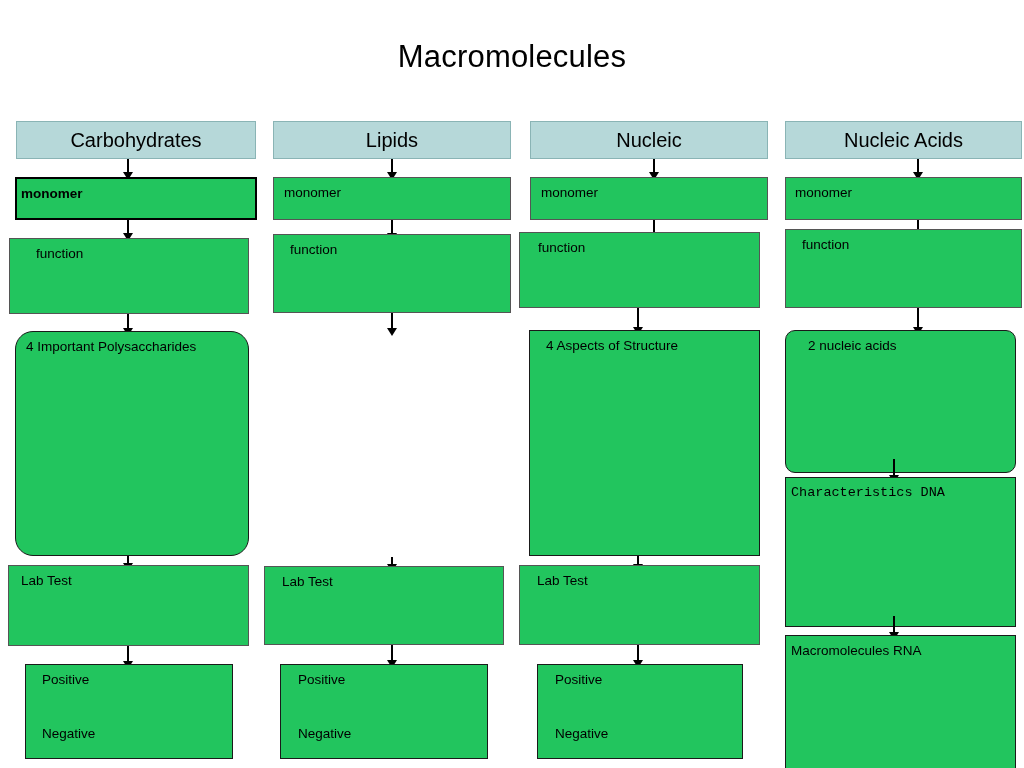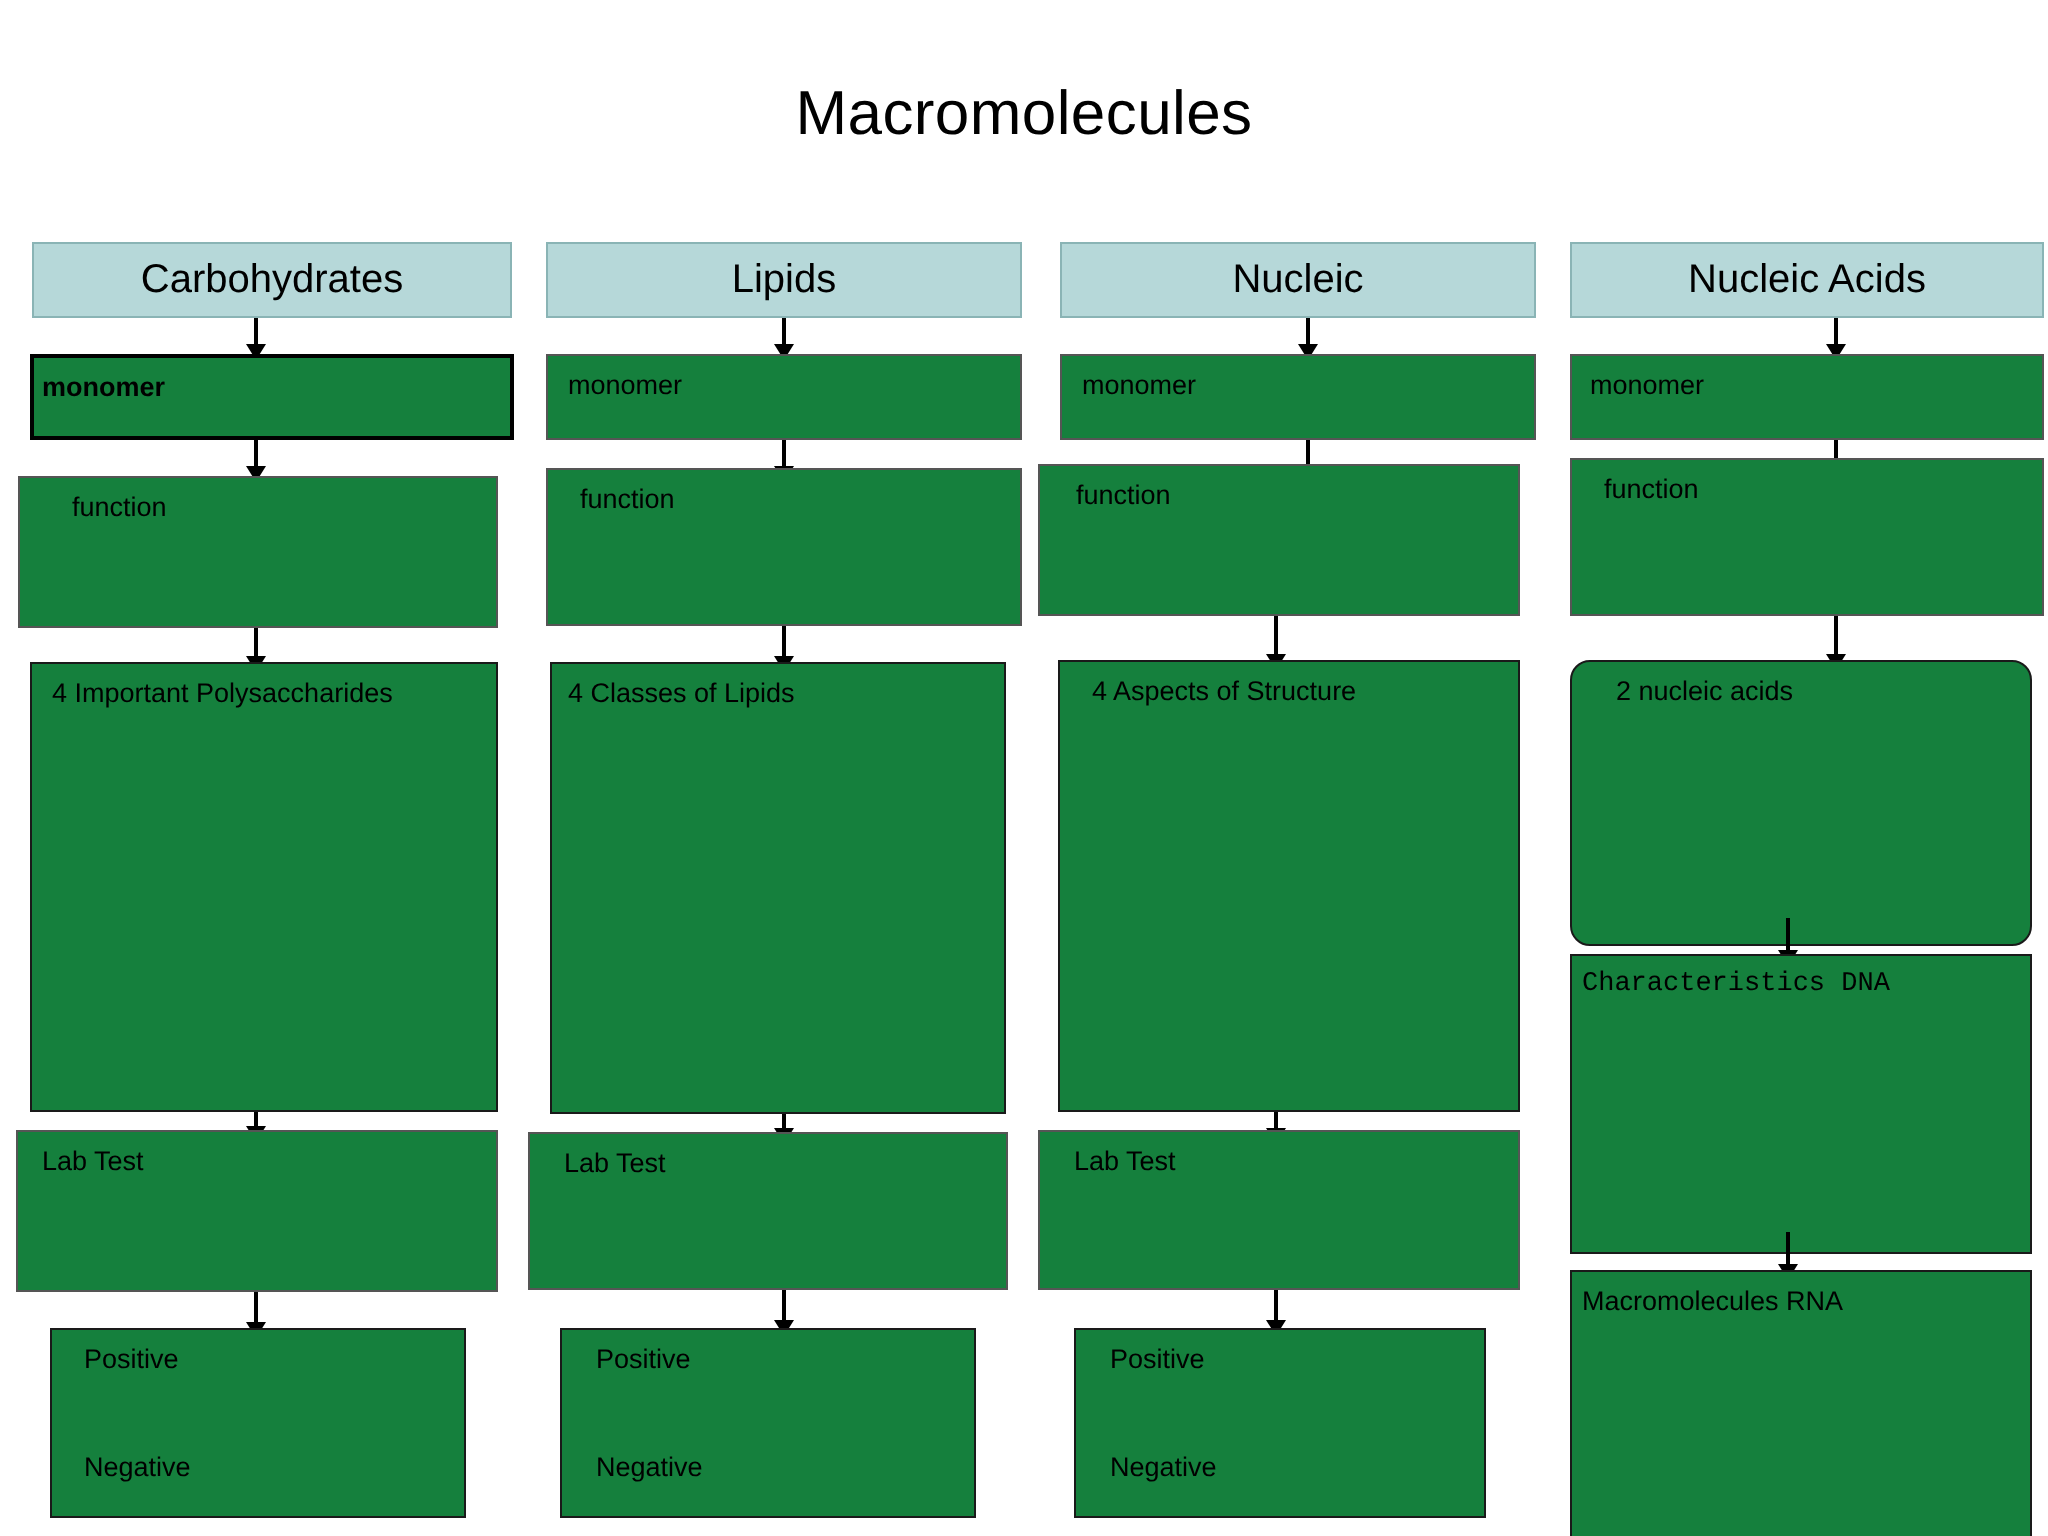--- a/index.html
+++ b/index.html
@@ -34,21 +34,21 @@
     left: 0;
     top: 0;
     width: 1024px;
     height: 768px;
     margin-top: 16px;
   }
 
   .node {
     position: absolute;
     box-sizing: border-box;
-    background: #15803d;
+    background: #22c55e;
     border: 1px solid #555555;
     overflow: hidden;
   }
   .node.hdr {
     background: #b6d8d9;
     border: 1px solid #8ab4b5;
     display: flex;
     align-items: center;
     justify-content: center;
   }
@@ -111,21 +111,21 @@
   <div class="node body emph" style="left:15px; top:161px; width:242px; height:43px;">
     <span class="label" style="padding-left:4px; font-weight:bold;">monomer</span>
   </div>
   <div class="arrow" style="left:127px; top:204px; height:14px;"></div>
 
   <div class="node body" style="left:9px; top:222px; width:240px; height:76px;">
     <span class="label" style="padding-left:26px;">function</span>
   </div>
   <div class="arrow" style="left:127px; top:298px; height:15px;"></div>
 
-  <div class="node body dark" style="left:15px; top:315px; width:234px; height:225px;">
+  <div class="node body dark" style="left:15px; top:315px; width:234px; height:225px;border-radius:18px;">
     <span class="label" style="padding-left:10px;">4 Important Polysaccharides</span>
   </div>
   <div class="arrow" style="left:127px; top:540px; height:8px;"></div>
 
   <div class="node body" style="left:8px; top:549px; width:241px; height:81px;">
     <span class="label" style="padding-left:12px;">Lab Test</span>
   </div>
   <div class="arrow" style="left:127px; top:630px; height:16px;"></div>
 
   <div class="node body dark" style="left:25px; top:648px; width:208px; height:95px;">
@@ -141,23 +141,20 @@
   <div class="node body" style="left:273px; top:161px; width:238px; height:43px;">
     <span class="label" style="padding-left:10px;">monomer</span>
   </div>
   <div class="arrow" style="left:391px; top:204px; height:14px;"></div>
 
   <div class="node body" style="left:273px; top:218px; width:238px; height:79px;">
     <span class="label" style="padding-left:16px;">function</span>
   </div>
   <div class="arrow" style="left:391px; top:297px; height:16px;"></div>
 
-  <div class="node body dark" style="left:275px; top:315px; width:228px; height:226px;">
-    <span class="label" style="padding-left:8px;">4 Classes of Lipids</span>
-  </div>
   <div class="arrow" style="left:391px; top:541px; height:8px;"></div>
 
   <div class="node body" style="left:264px; top:550px; width:240px; height:79px;">
     <span class="label" style="padding-left:17px;">Lab Test</span>
   </div>
   <div class="arrow" style="left:391px; top:629px; height:16px;"></div>
 
   <div class="node body dark" style="left:280px; top:648px; width:208px; height:95px;">
     <span class="label" style="padding-left:17px;">Positive</span>
     <span class="label second" style="padding-left:17px; padding-top:38px;">Negative</span>

